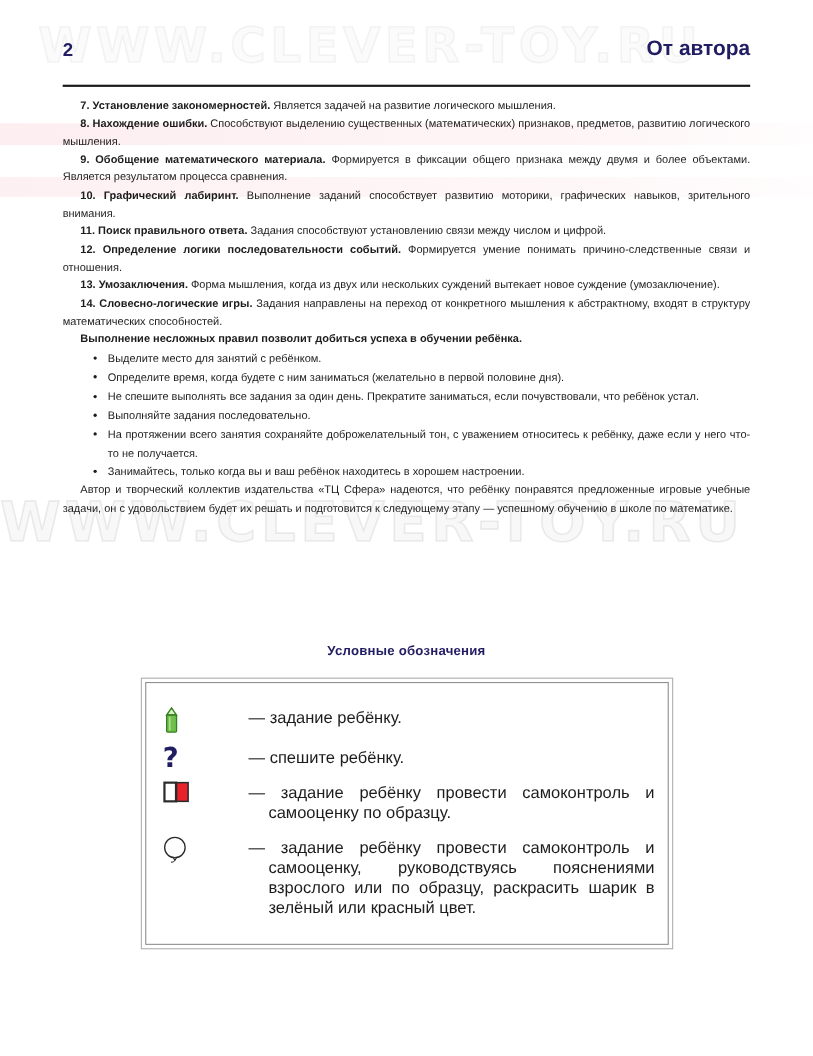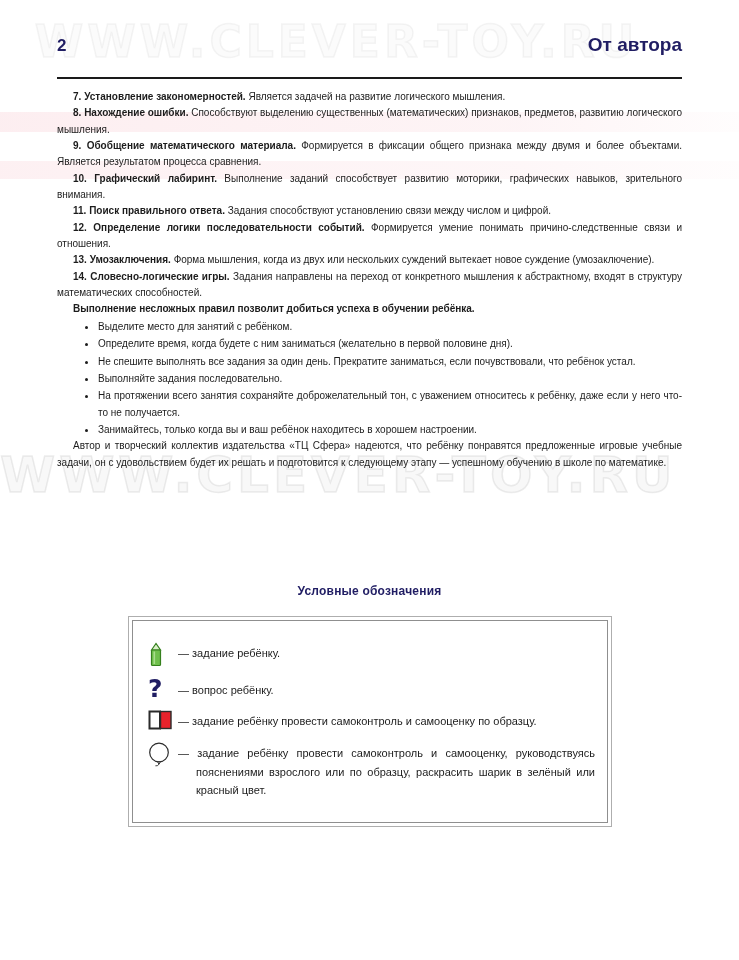--- a/index.html
+++ b/index.html
@@ -46,22 +46,22 @@
   }
   .legend-box{
     position:absolute;top:616px;left:128px;width:484px;box-sizing:border-box;
     border:1px solid #aeaeae;padding:3px;background:#fff;
   }
   .legend-inner{border:1px solid #8f8f8f;padding:23px 12px 20px 15px;}
   .lrow{display:flex;align-items:flex-start;margin-bottom:13px;}
   .lrow:last-child{margin-bottom:2px;}
   .licon{flex:0 0 30px;display:flex;justify-content:flex-start;margin-top:-2px;}
   .ltext{
-    flex:1;font-size:11px;line-height:18.4px;text-align:justify;
-    padding-left:18px;text-indent:-18px;
+    flex:1;font-size:15px;line-height:18.4px;text-align:justify;
+    padding-left:18px;text-indent:-18px;margin-left:48px;
   }
   .qmark{
     font-family:"DejaVu Sans",sans-serif;font-weight:bold;font-size:25px;line-height:20px;
   }
 </style>
 </head>
 <body>
 
 <div class="page">
 
@@ -114,21 +114,21 @@
             <line x1="6.3" y1="9.5" x2="6.3" y2="22" stroke="#a9dd8d" stroke-width="1.6"></line>
           </svg>
         </span>
         <span class="ltext">— задание ребёнку.</span>
       </div>
 
       <div class="lrow">
         <span class="licon">
           <span class="qmark" style="color:#201d63">?</span>
         </span>
-        <span class="ltext">— вопрос ребёнку.</span>
+        <span class="ltext">— спешите ребёнку.</span>
       </div>
 
       <div class="lrow">
         <span class="licon">
           <svg width="26" height="21" viewBox="0 0 26 21" aria-hidden="true">
             <rect x="1.5" y="1.5" width="10.5" height="17" fill="#ffffff" stroke="#2b2b2b" stroke-width="2"></rect>
             <rect x="12.5" y="1.5" width="10.5" height="17" fill="#e7222b" stroke="#2b2b2b" stroke-width="1.4"></rect>
           </svg>
         </span>
         <span class="ltext">— задание ребёнку провести самоконтроль и самооценку по образцу.</span>

